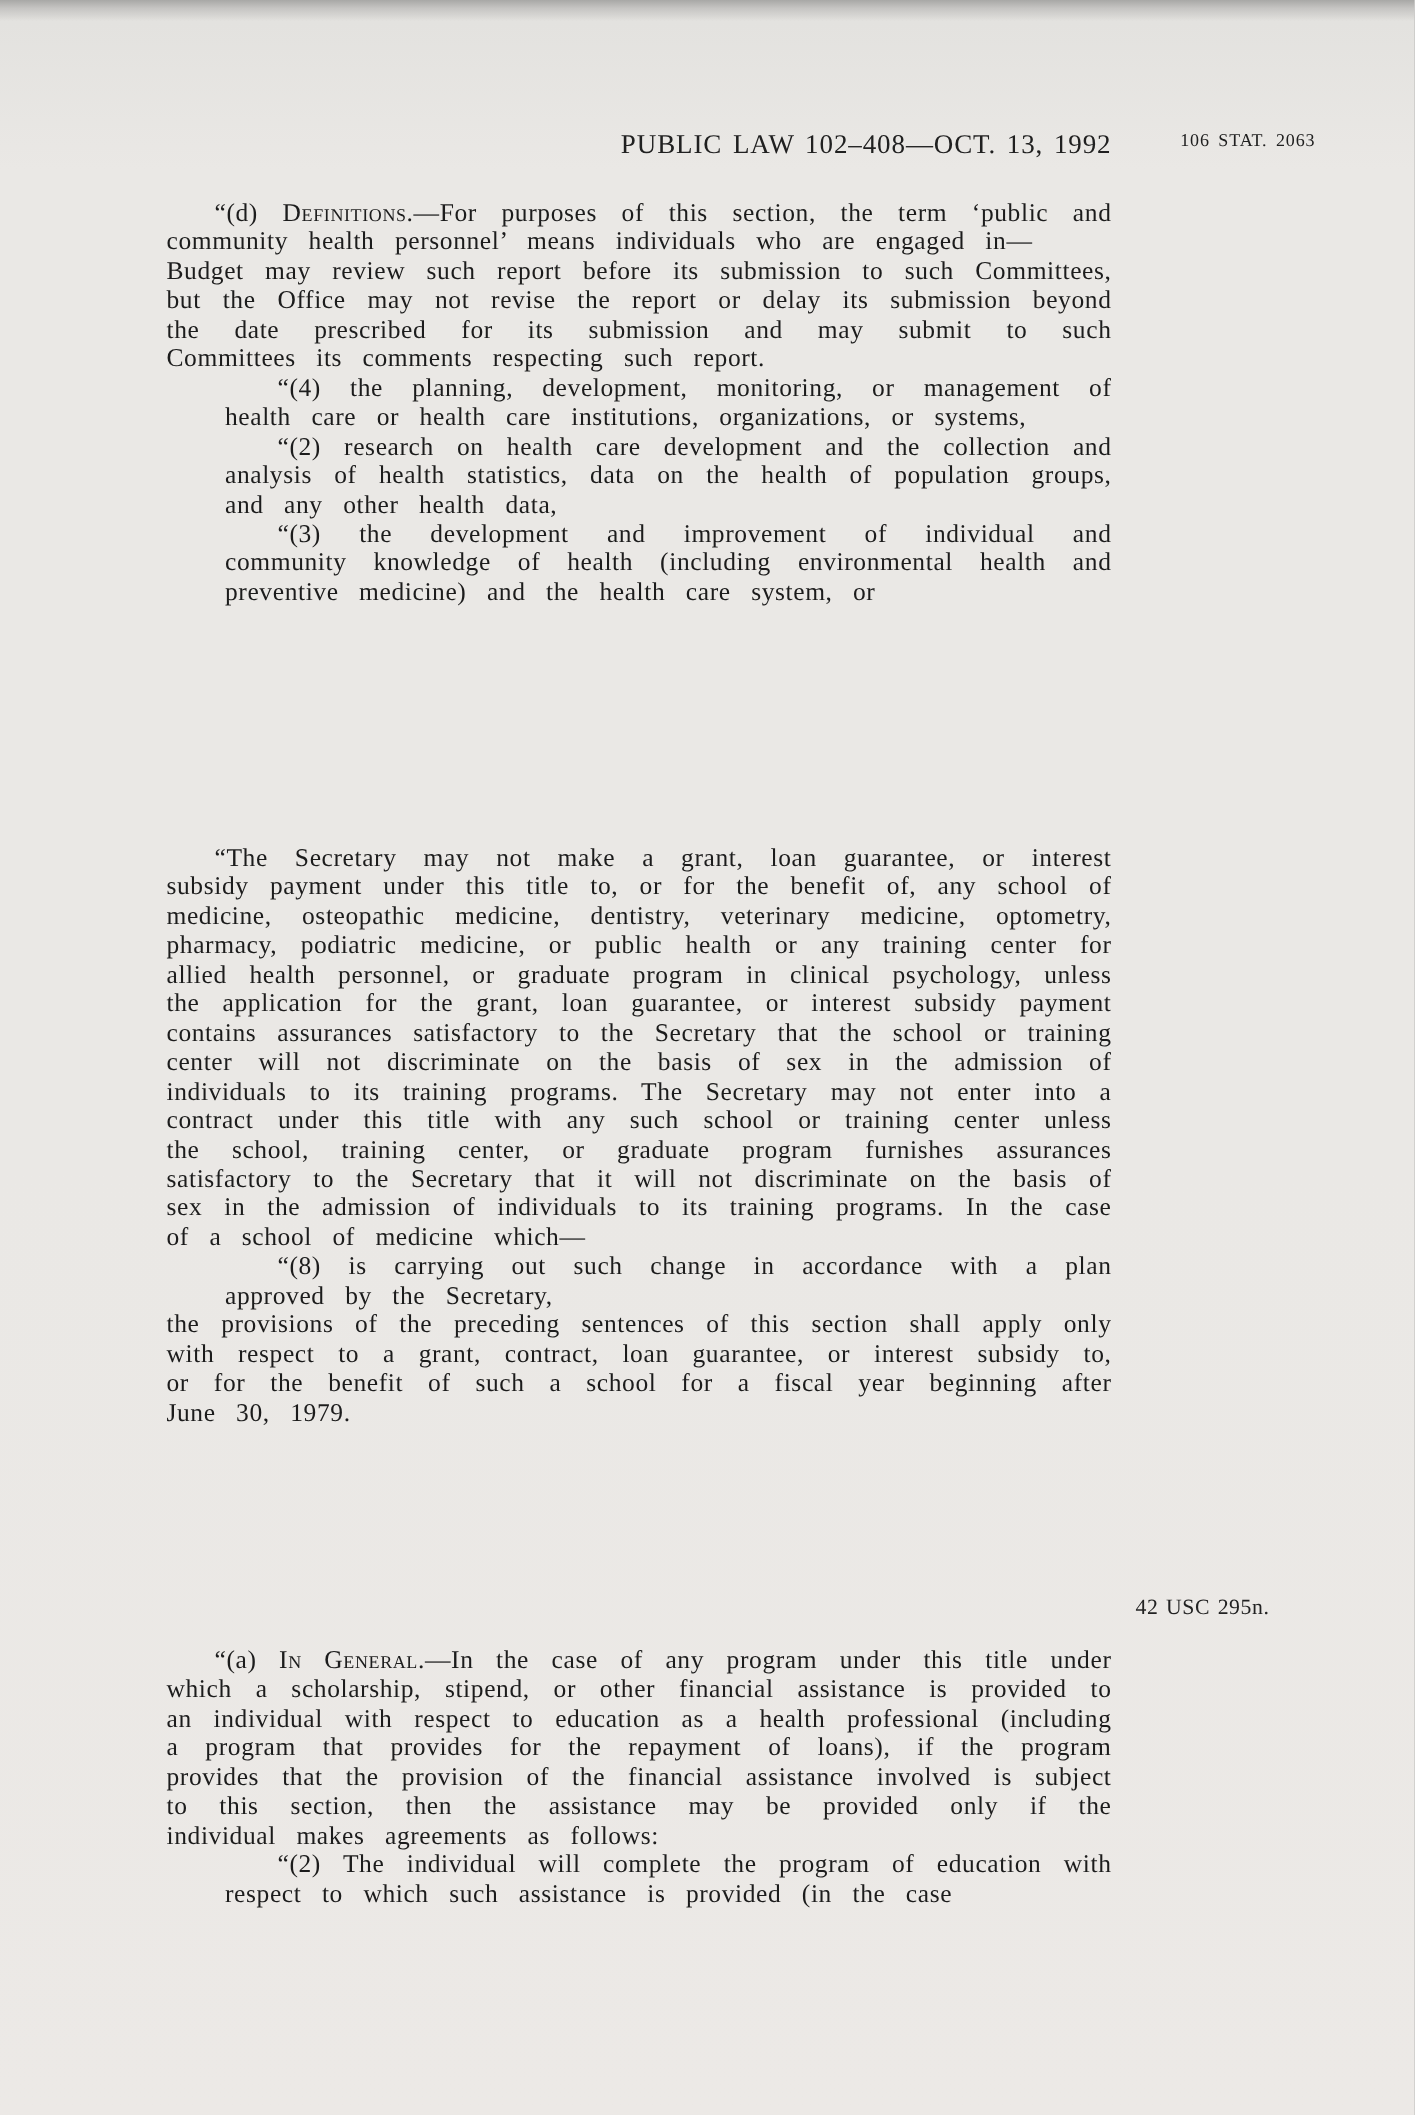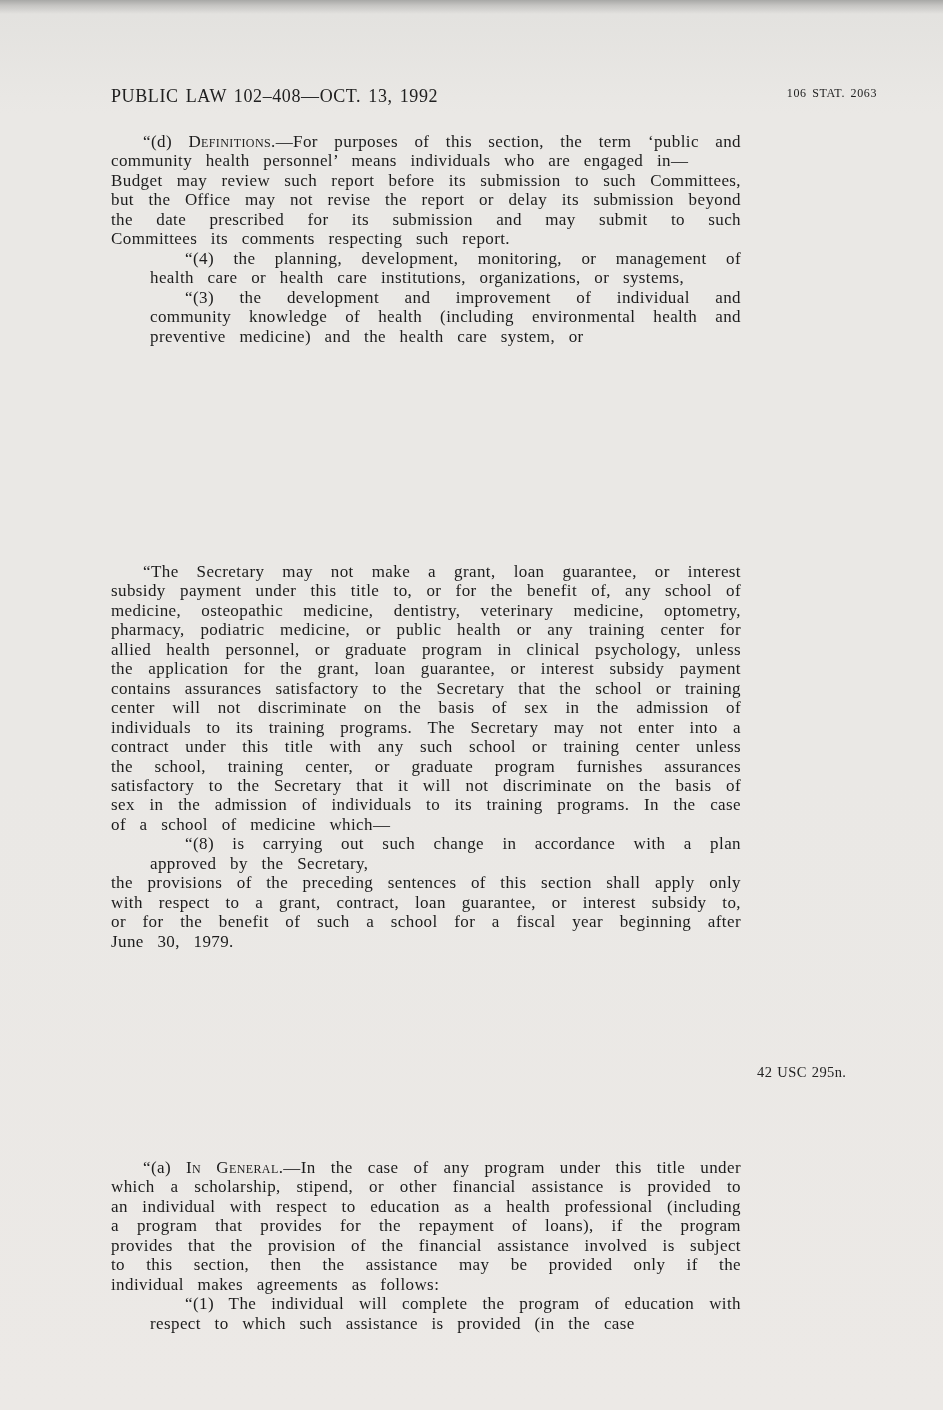--- a/index.html
+++ b/index.html
@@ -15,42 +15,42 @@
     background: linear-gradient(180deg, var(--paper-dark, #e4e3e0) 0%, var(--paper, #eae8e5) 8%, var(--paper, #eae8e5) 55%, #ece9e6 100%);
     overflow: hidden;
     color: var(--ink, #1c1c1c);
   }
   .scan-edge-top {
     position: absolute; top: 0; left: 0; right: 0; height: 14px;
     background: linear-gradient(180deg, #a8a8a6 0%, #c6c5c3 40%, rgba(230,229,226,0) 100%);
   }
   .running-head {
     position: absolute; top: 86px; left: 111px; width: 630px;
-    text-align: left;
+    text-align: right;
     font-size: 18px; letter-spacing: 0.6px; word-spacing: 2px;
     color: #202020;
   }
   .stat-number {
     position: absolute; top: 86px; right: 66px; width: 170px;
     text-align: right;
     font-size: 12px; letter-spacing: 0.6px; word-spacing: 2px;
     color: #202020;
   }
   .flow {
     position: absolute; left: 111px; width: 630px;
     font-size: 17px; line-height: 19.45px;
     letter-spacing: 0.4px; word-spacing: 9px;
     text-align: justify;
     color: var(--ink, #1c1c1c);
   }
   #sec-a { top: 132px; }
   #sec-h794 { top: 527px; }
   #sec-b { top: 562px; }
   #sec-h795 { top: 1062px; }
-  #sec-c { top: 1158px; }
+  #sec-c { top: 1097px; }
   .para.plain  { text-indent: 0; }
   .para.indent { text-indent: 32px; }
   .para.sub    { margin-left: 39px; text-indent: 35px; }
   .para.flush  { text-indent: 0; }
   .para.heading {
     position: relative;
     font-weight: bold;
     font-size: 15.5px; line-height: 18px;
     letter-spacing: 0.4px; word-spacing: 2px;
     text-align: left; text-indent: 0;
@@ -71,27 +71,28 @@
   <div class="scan-edge-top"></div>
 
   <div class="running-head">PUBLIC LAW 102–408—OCT. 13, 1992</div>
 
   <div class="stat-number">106 STAT. 2063</div>
 
   <div class="flow" id="sec-a">
       <div class="para indent"><span>“(d) </span><span class="smallcaps">Definitions</span><span>.—For purposes of this section, the term ‘public and community health personnel’ means individuals who are engaged in—</span></div>
       <div class="para plain"><span>Budget may review such report before its submission to such Committees, but the Office may not revise the report or delay its submission beyond the date prescribed for its submission and may submit to such Committees its comments respecting such report.</span></div>
       <div class="para sub"><span>“(4) the planning, development, monitoring, or management of health care or health care institutions, organizations, or systems,</span></div>
+      <div class="para sub"><span>“(2) research on health care development and the collection and analysis of health statistics, data on the health of population groups, and any other health data,</span></div>
       <div class="para sub"><span>“(3) the development and improvement of individual and community knowledge of health (including environmental health and preventive medicine) and the health care system, or</span></div>
     </div>
   <div class="flow" id="sec-b">
       <div class="para indent"><span>“The Secretary may not make a grant, loan guarantee, or interest subsidy payment under this title to, or for the benefit of, any school of medicine, osteopathic medicine, dentistry, veterinary medicine, optometry, pharmacy, podiatric medicine, or public health or any training center for allied health personnel, or graduate program in clinical psychology, unless the application for the grant, loan guarantee, or interest subsidy payment contains assurances satisfactory to the Secretary that the school or training center will not discriminate on the basis of sex in the admission of individuals to its training programs. The Secretary may not enter into a contract under this title with any such school or training center unless the school, training center, or graduate program furnishes assurances satisfactory to the Secretary that it will not discriminate on the basis of sex in the admission of individuals to its training programs. In the case of a school of medicine which—</span></div>
       <div class="para sub"><span>“(8) is carrying out such change in accordance with a plan approved by the Secretary,</span></div>
       <div class="para flush"><span>the provisions of the preceding sentences of this section shall apply only with respect to a grant, contract, loan guarantee, or interest subsidy to, or for the benefit of such a school for a fiscal year beginning after June 30, 1979.</span></div>
     </div>
   <div class="flow" id="sec-h795">
       <div class="para heading"><span class="margin-note">42 USC 295n.</span></div>
     </div>
   <div class="flow" id="sec-c">
       <div class="para indent"><span>“(a) </span><span class="smallcaps">In General</span><span>.—In the case of any program under this title under which a scholarship, stipend, or other financial assistance is provided to an individual with respect to education as a health professional (including a program that provides for the repayment of loans), if the program provides that the provision of the financial assistance involved is subject to this section, then the assistance may be provided only if the individual makes agreements as follows:</span></div>
-      <div class="para sub"><span>“(1) The individual will complete the program of education with respect to which such assistance is provided (in the case</span></div>
+      <div class="para sub"><span>“(2) The individual will complete the program of education with respect to which such assistance is provided (in the case</span></div>
     </div>
 </div>
 
 </body></html>

